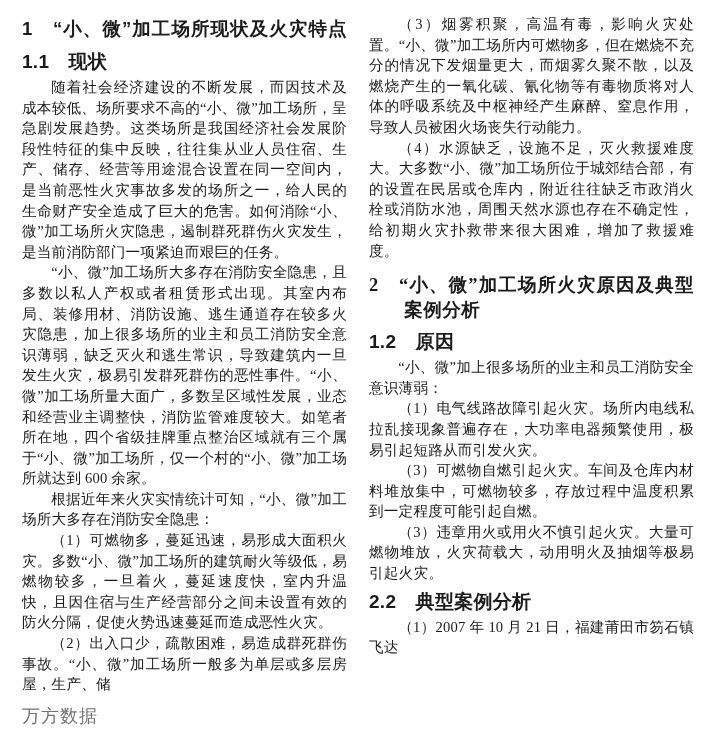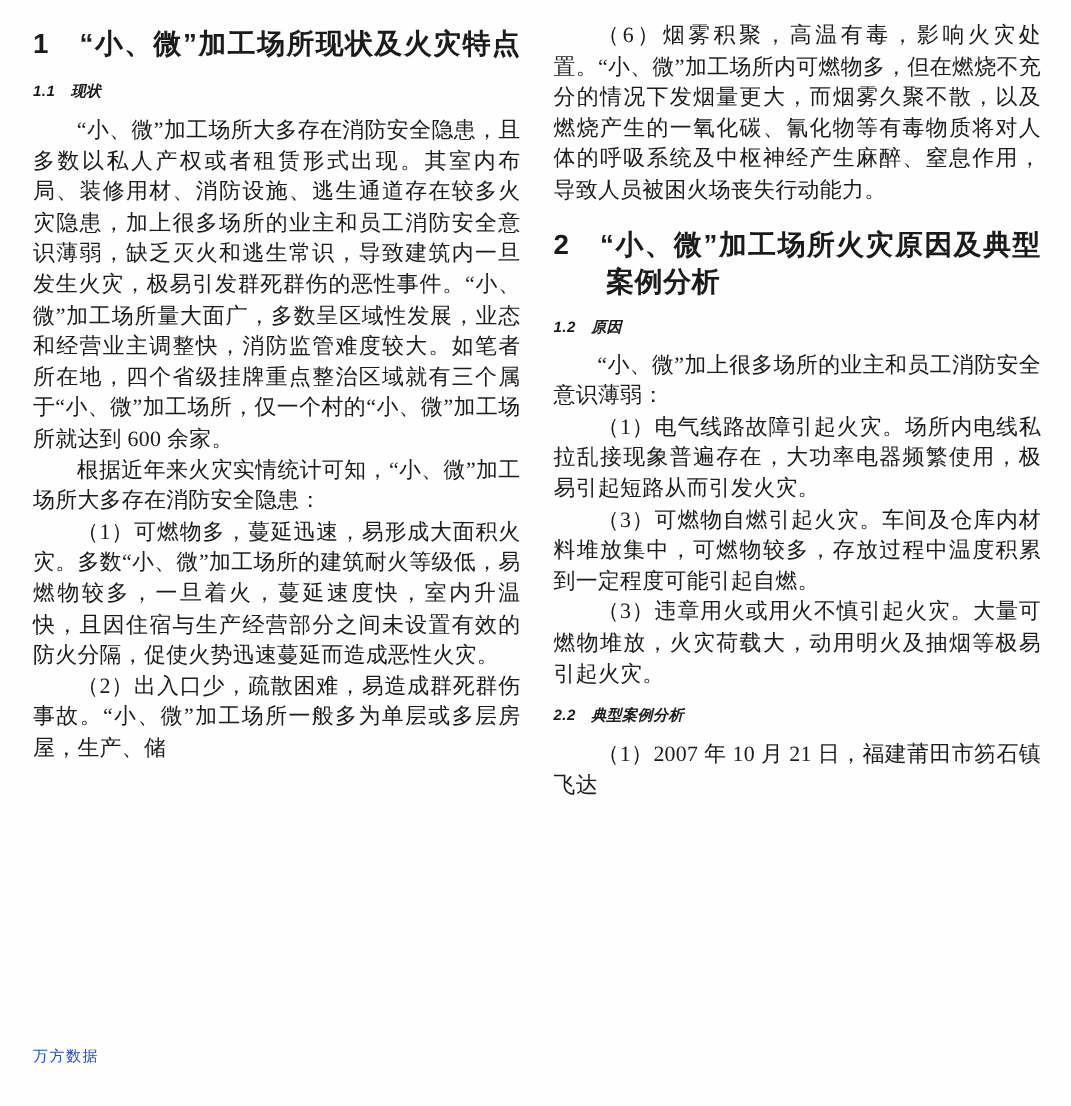--- a/index.html
+++ b/index.html
@@ -27,65 +27,67 @@
     line-height: 25px;
     margin: 2px 0 10px 0;
     text-align: justify;
     letter-spacing: 0.5px;
   }
   .h1.fill { text-align-last: justify; }
   .h1.hang {
     padding-left: 1.9em;
     text-indent: -1.9em;
     margin: 12px 0 8px 0;
+    font-family: Liberation Serif, serif;
   }
   .h2 {
     font-family: "Liberation Sans", "DejaVu Sans", sans-serif;
     font-weight: 700;
-    font-size: 10px;
+    font-size: 19px;
     line-height: 21px;
     margin: 7px 0 5px 0;
     letter-spacing: 0.3px;
-    font-style: italic;
   }
   .p {
     font-size: 14.6px;
     line-height: 20.6px;
     margin: 0;
     text-align: justify;
     letter-spacing: 0.2px;
   }
   .indent { text-indent: 2em; }
 
   .footer {
     position: absolute;
     left: 22px;
-    bottom: 26px;
-    font-size: 10px;
-    color: #1d4ed8;
+    bottom: 9px;
+    font-size: 18px;
+    color: #737373;
     letter-spacing: 1px;
   }
 </style>
 </head>
 <body>
 
 <div class="page">
   <div class="columns">
 
     <div class="col">
       <div class="h1 fill">1　“小、微”加工场所现状及火灾特点</div>
       <div class="h2">1.1　现状</div>
+      <p class="p indent">随着社会经济建设的不断发展，而因技术及成本较低、场所要求不高的“小、微”加工场所，呈急剧发展趋势。这类场所是我国经济社会发展阶段性特征的集中反映，往往集从业人员住宿、生产、储存、经营等用途混合设置在同一空间内，是当前恶性火灾事故多发的场所之一，给人民的生命财产安全造成了巨大的危害。如何消除“小、微”加工场所火灾隐患，遏制群死群伤火灾发生，是当前消防部门一项紧迫而艰巨的任务。</p>
       <p class="p indent">“小、微”加工场所大多存在消防安全隐患，且多数以私人产权或者租赁形式出现。其室内布局、装修用材、消防设施、逃生通道存在较多火灾隐患，加上很多场所的业主和员工消防安全意识薄弱，缺乏灭火和逃生常识，导致建筑内一旦发生火灾，极易引发群死群伤的恶性事件。“小、微”加工场所量大面广，多数呈区域性发展，业态和经营业主调整快，消防监管难度较大。如笔者所在地，四个省级挂牌重点整治区域就有三个属于“小、微”加工场所，仅一个村的“小、微”加工场所就达到 600 余家。</p>
       <p class="p indent">根据近年来火灾实情统计可知，“小、微”加工场所大多存在消防安全隐患：</p>
       <p class="p indent">（1）可燃物多，蔓延迅速，易形成大面积火灾。多数“小、微”加工场所的建筑耐火等级低，易燃物较多，一旦着火，蔓延速度快，室内升温快，且因住宿与生产经营部分之间未设置有效的防火分隔，促使火势迅速蔓延而造成恶性火灾。</p>
       <p class="p indent">（2）出入口少，疏散困难，易造成群死群伤事故。“小、微”加工场所一般多为单层或多层房屋，生产、储</p>
     </div>
 
     <div class="col">
-      <p class="p indent">（6）烟雾积聚，高温有毒，影响火灾处置。“小、微”加工场所内可燃物多，但在燃烧不充分的情况下发烟量更大，而烟雾久聚不散，以及燃烧产生的一氧化碳、氰化物等有毒物质将对人体的呼吸系统及中枢神经产生麻醉、窒息作用，导致人员被困火场丧失行动能力。</p>
+      <p class="p indent">（3）烟雾积聚，高温有毒，影响火灾处置。“小、微”加工场所内可燃物多，但在燃烧不充分的情况下发烟量更大，而烟雾久聚不散，以及燃烧产生的一氧化碳、氰化物等有毒物质将对人体的呼吸系统及中枢神经产生麻醉、窒息作用，导致人员被困火场丧失行动能力。</p>
+      <p class="p indent">（4）水源缺乏，设施不足，灭火救援难度大。大多数“小、微”加工场所位于城郊结合部，有的设置在民居或仓库内，附近往往缺乏市政消火栓或消防水池，周围天然水源也存在不确定性，给初期火灾扑救带来很大困难，增加了救援难度。</p>
       <div class="h1 hang">2　“小、微”加工场所火灾原因及典型案例分析</div>
       <div class="h2">1.2　原因</div>
       <p class="p indent">“小、微”加上很多场所的业主和员工消防安全意识薄弱：</p>
       <p class="p indent">（1）电气线路故障引起火灾。场所内电线私拉乱接现象普遍存在，大功率电器频繁使用，极易引起短路从而引发火灾。</p>
       <p class="p indent">（3）可燃物自燃引起火灾。车间及仓库内材料堆放集中，可燃物较多，存放过程中温度积累到一定程度可能引起自燃。</p>
       <p class="p indent">（3）违章用火或用火不慎引起火灾。大量可燃物堆放，火灾荷载大，动用明火及抽烟等极易引起火灾。</p>
       <div class="h2">2.2　典型案例分析</div>
       <p class="p indent">（1）2007 年 10 月 21 日，福建莆田市笏石镇飞达</p>
     </div>
 

